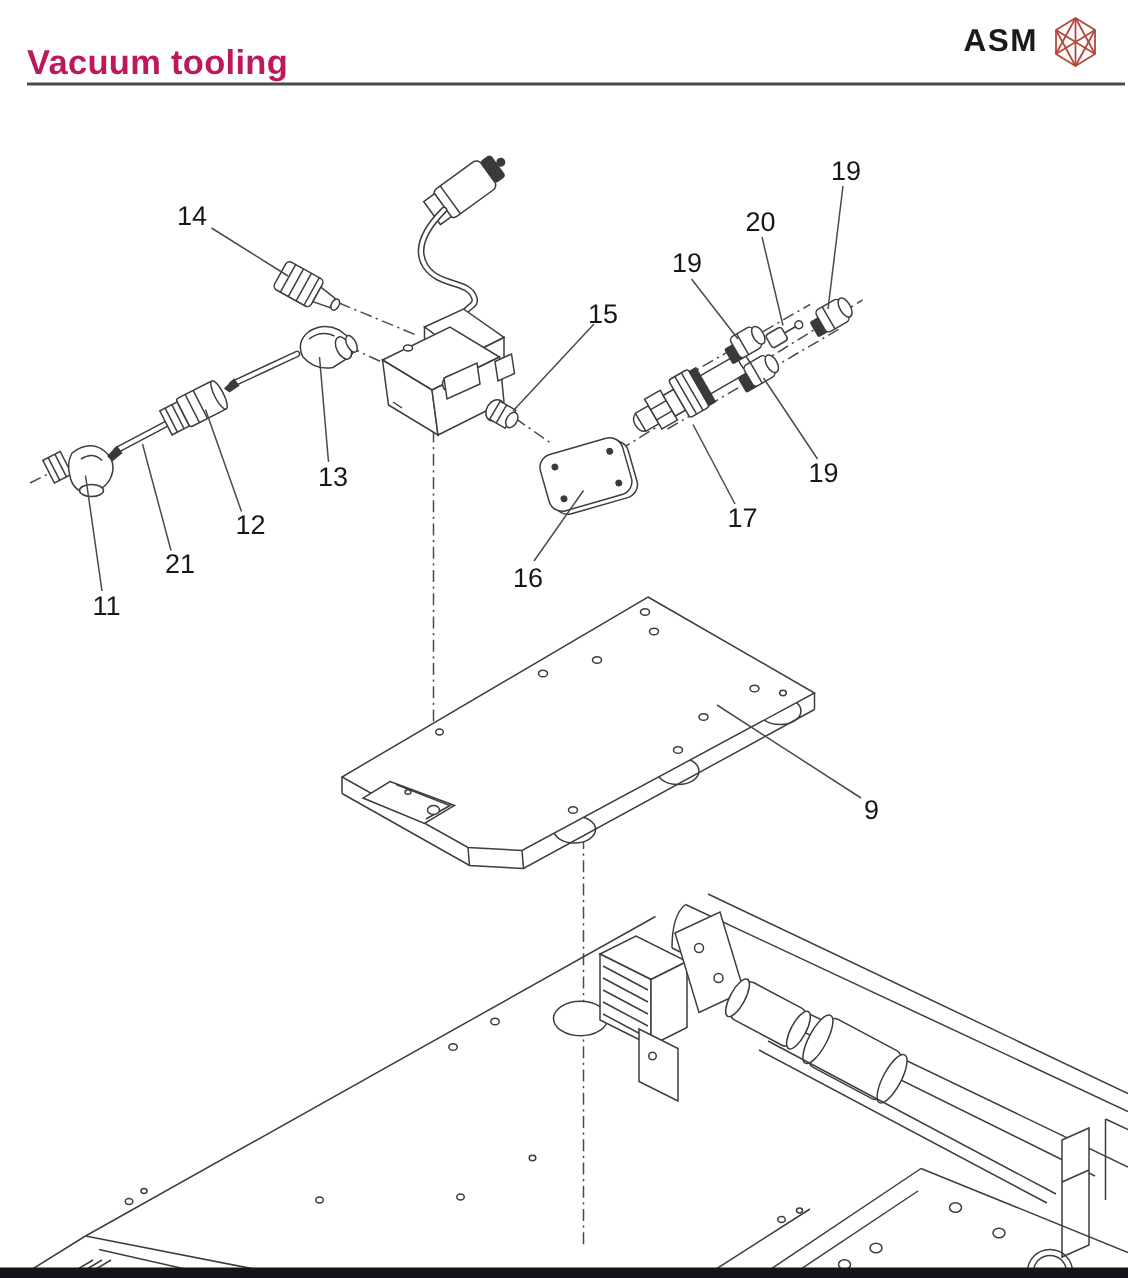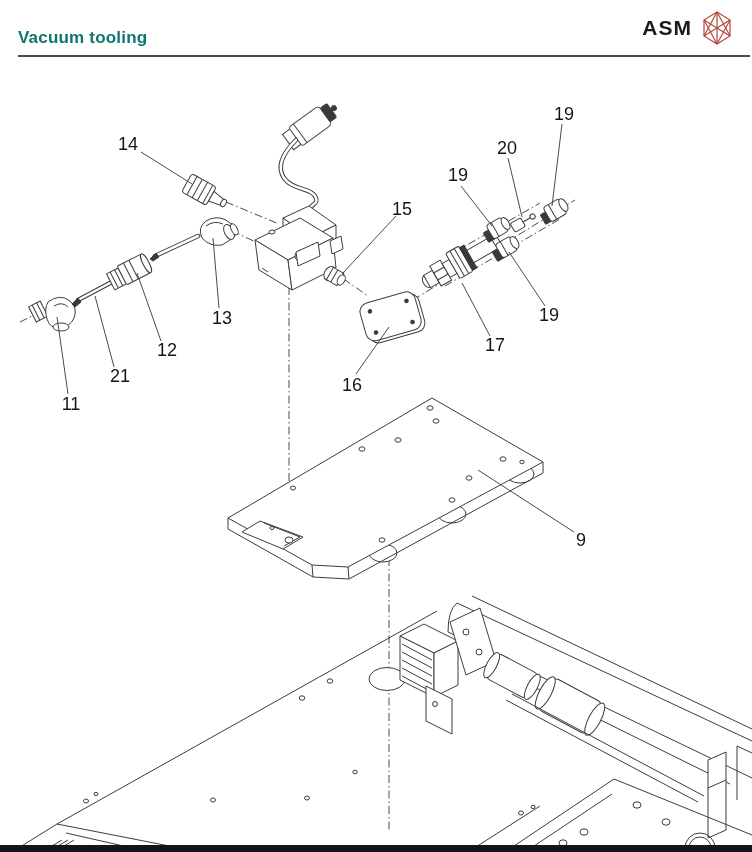--- a/index.html
+++ b/index.html
@@ -1,18 +1,18 @@
 <!DOCTYPE html>
 <html><head>
 <meta charset="utf-8">
 <style>
   html,body{margin:0;padding:0;background:#ffffff;}
   #page{position:relative;width:752px;height:852px;background:#ffffff;overflow:hidden;
         font-family:"Liberation Sans",sans-serif;}
-  #title{position:absolute;left:18px;top:28px;font-size:17px;font-weight:bold;color:#0f766e;
+  #title{position:absolute;left:18px;top:28px;font-size:23px;font-weight:bold;color:#be185d;
          letter-spacing:.2px;}
   #rule{position:absolute;left:18px;top:55px;width:732px;height:2px;background:#4a4a4a;}
   #logo{position:absolute;right:18px;top:10px;display:flex;align-items:center;gap:8px;}
   #logo-text{font-size:21px;font-weight:bold;color:#1a1a1a;letter-spacing:1px;}
   #footer-bar{position:absolute;left:0;bottom:0;width:752px;height:7px;background:#14141c;}
   svg text.callout{font-family:"Liberation Sans",sans-serif;font-size:18px;fill:#161616;}
   svg .ln{stroke:#3d3d3d;stroke-width:1;fill:none;}
   svg .ldr{stroke:#4a4a4a;stroke-width:1;fill:none;}
   svg .cl{stroke:#4a4a4a;stroke-width:1;fill:none;stroke-dasharray:8 3 1.5 3;}
   svg .wh{fill:#ffffff;stroke:#3d3d3d;stroke-width:1;}

